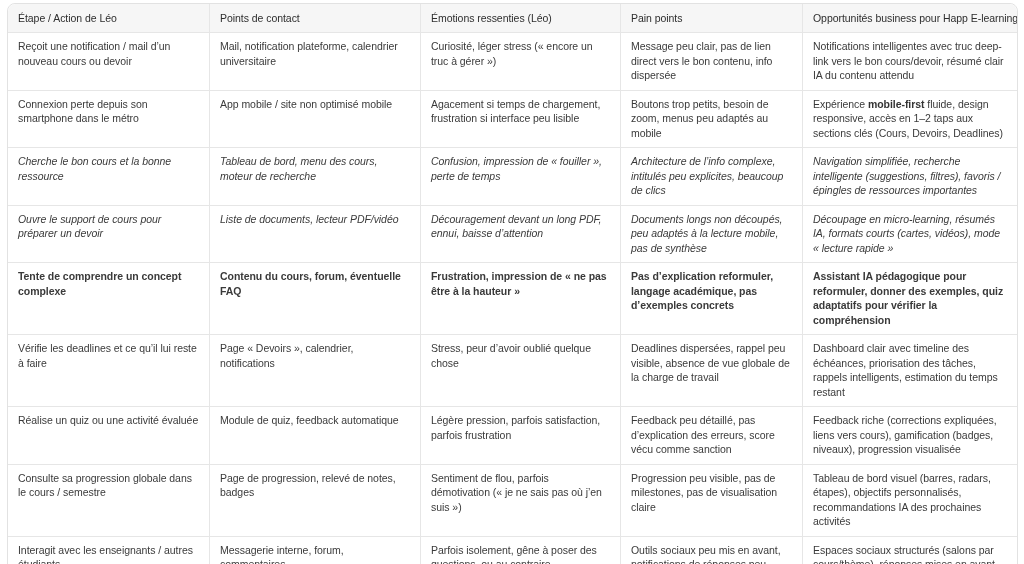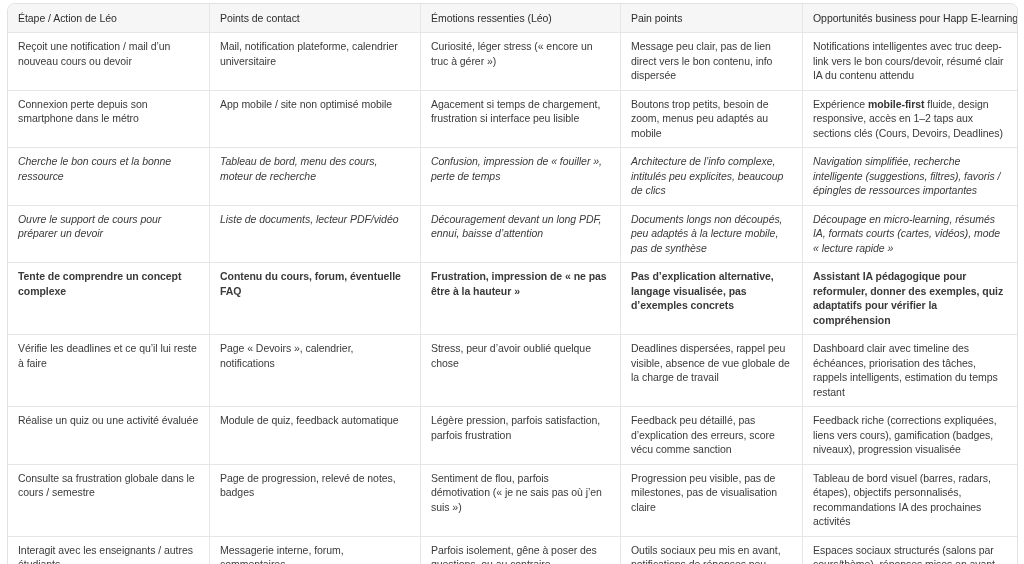--- a/index.html
+++ b/index.html
@@ -114,39 +114,39 @@
         <td>Ouvre le support de cours pour préparer un devoir</td>
         <td>Liste de documents, lecteur PDF/vidéo</td>
         <td>Découragement devant un long PDF, ennui, baisse d’attention</td>
         <td>Documents longs non découpés, peu adaptés à la lecture mobile, pas de synthèse</td>
         <td>Découpage en micro-learning, résumés IA, formats courts (cartes, vidéos), mode « lecture rapide »</td>
       </tr>
       <tr>
         <td>Tente de comprendre un concept complexe</td>
         <td>Contenu du cours, forum, éventuelle FAQ</td>
         <td>Frustration, impression de « ne pas être à la hauteur »</td>
-        <td>Pas d’explication alternative, langage visualisée, pas d’exemples concrets</td>
+        <td>Pas d’explication reformuler, langage académique, pas d’exemples concrets</td>
         <td>Assistant IA pédagogique pour reformuler, donner des exemples, quiz adaptatifs pour vérifier la compréhension</td>
       </tr>
       <tr>
         <td>Vérifie les deadlines et ce qu’il lui reste à faire</td>
         <td>Page « Devoirs », calendrier, notifications</td>
         <td>Stress, peur d’avoir oublié quelque chose</td>
         <td>Deadlines dispersées, rappel peu visible, absence de vue globale de la charge de travail</td>
         <td>Dashboard clair avec timeline des échéances, priorisation des tâches, rappels intelligents, estimation du temps restant</td>
       </tr>
       <tr>
         <td>Réalise un quiz ou une activité évaluée</td>
         <td>Module de quiz, feedback automatique</td>
         <td>Légère pression, parfois satisfaction, parfois frustration</td>
         <td>Feedback peu détaillé, pas d’explication des erreurs, score vécu comme sanction</td>
         <td>Feedback riche (corrections expliquées, liens vers cours), gamification (badges, niveaux), progression visualisée</td>
       </tr>
       <tr>
-        <td>Consulte sa frustration globale dans le cours / semestre</td>
+        <td>Consulte sa progression globale dans le cours / semestre</td>
         <td>Page de progression, relevé de notes, badges</td>
         <td>Sentiment de flou, parfois démotivation (« je ne sais pas où j’en suis »)</td>
         <td>Progression peu visible, pas de milestones, pas de visualisation claire</td>
         <td>Tableau de bord visuel (barres, radars, étapes), objectifs personnalisés, recommandations IA des prochaines activités</td>
       </tr>
       <tr>
         <td>Interagit avec les enseignants / autres étudiants</td>
         <td>Messagerie interne, forum, commentaires</td>
         <td>Parfois isolement, gêne à poser des questions, ou au contraire soulagement si réponse rapide</td>
         <td>Outils sociaux peu mis en avant, notifications de réponses peu claires, forums peu dynamiques</td>

